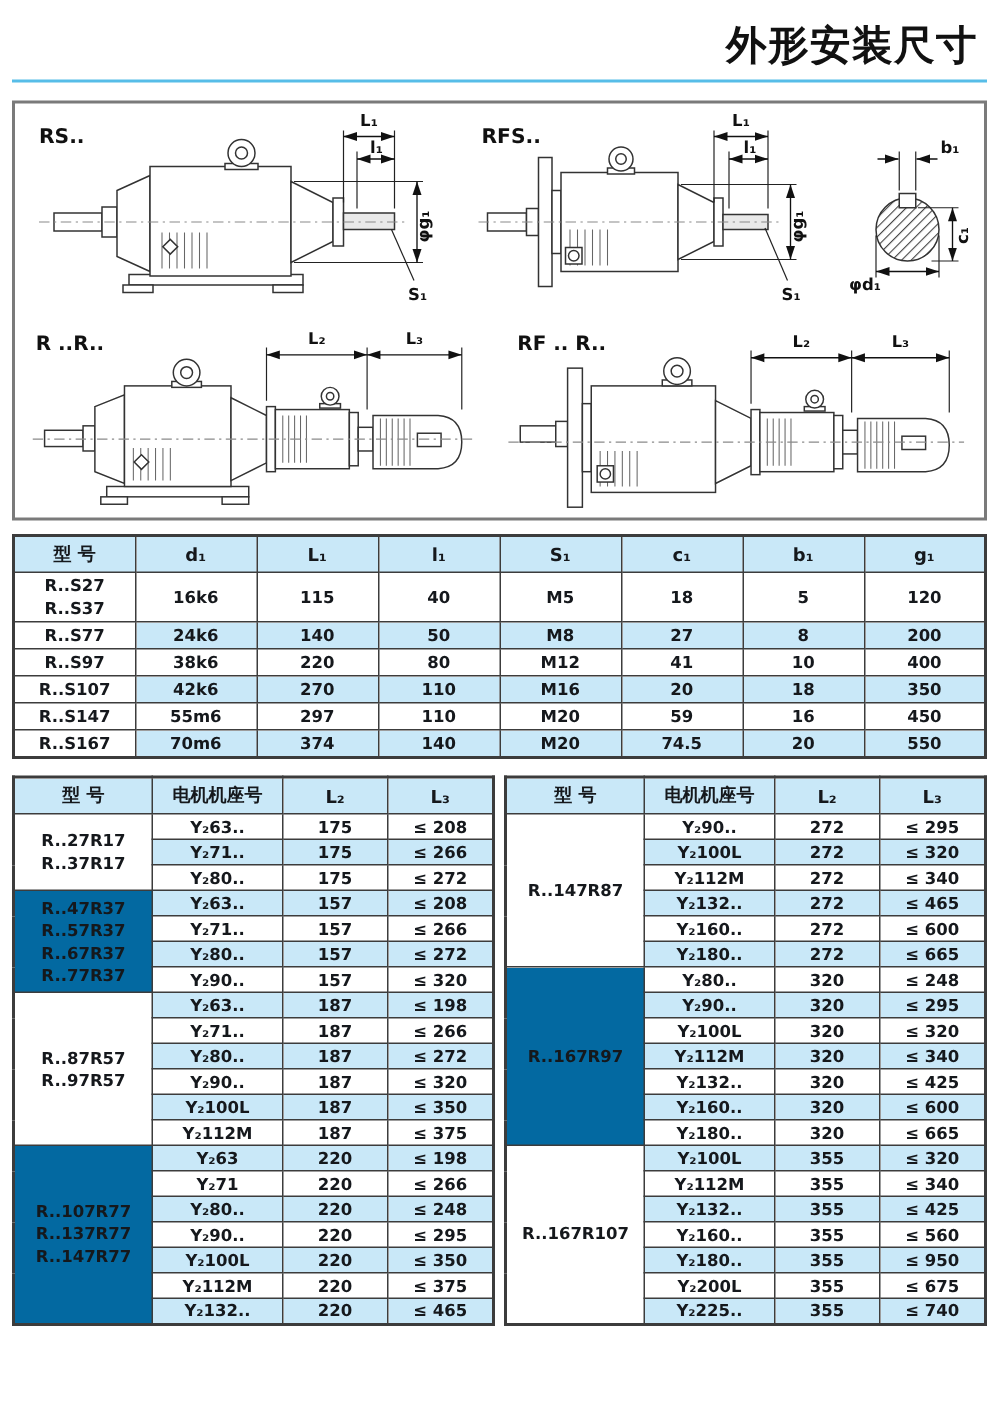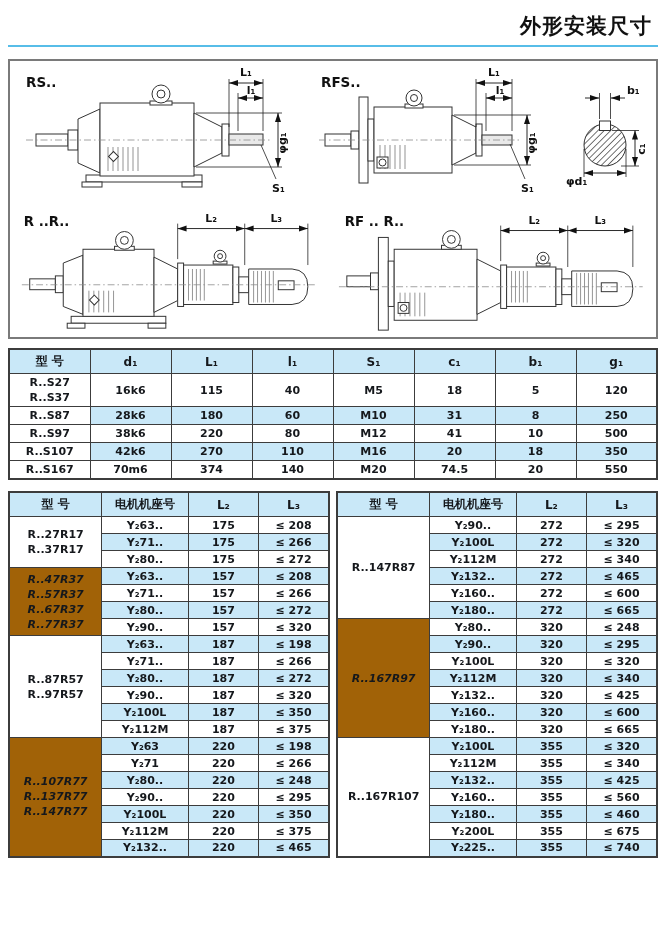--- a/index.html
+++ b/index.html
@@ -1,19 +1,19 @@
 <!DOCTYPE html>
 <html><head>
 <meta charset="utf-8">
 <style>
   html,body { margin:0; padding:0; background:#ffffff; }
   body { width:666px; height:947px; font-family:"DejaVu Sans","Liberation Sans",sans-serif; color:#15181c; }
   .page { padding:4px 8px 0 8px; }
 
-  .title { text-align:right; font-size:21px; font-weight:bold; letter-spacing:1px; padding:8px 6px 5px 0; color:#111; }
+  .title { text-align:right; font-size:27px; font-weight:bold; letter-spacing:1px; padding:8px 6px 5px 0; color:#111; }
   .rule { border:none; border-top:2px solid #57bde8; margin:0 0 12px 0; }
 
   .diagram-box { border:2px solid #7a7a7a; height:276px; margin-bottom:9px; background:#fff; overflow:hidden; }
   .drow { display:flex; align-items:center; }
 
   
   .part  { stroke:#333; fill:#fff; stroke-width:1; }
   .shaft { stroke:#333; fill:#e9e9e9; stroke-width:1; }
   .fin   { stroke:#666; stroke-width:0.7; }
   .cl    { stroke:#8a8a8a; stroke-width:0.8; stroke-dasharray:7 3 1.5 3; fill:none; }
@@ -35,21 +35,21 @@
   .lower > table { width:50%; }
   .motor-table { border:2px solid #3c3c3c; }
   .motor-table tbody tr { height:17px; }
   .motor-table tbody tr:nth-child(even) { background:#c9e8f8; }
   .motor-table td:nth-last-child(2) { }
   .motor-table col.c-model { width:29%; }
   .motor-table col.c-frame { width:27%; }
   .motor-table col.c-l2    { width:22%; }
   .motor-table col.c-l3    { width:22%; }
   .model-cell { background:#fff; }
-  .model-cell.shaded { background:#a16207;font-style:italic; }
+  .model-cell.shaded { background:#0369a1; }
   .model-cell div { padding:1px 0; }
 </style>
 </head>
 <body>
 
 <svg width="0" height="0" style="position:absolute" aria-hidden="true">
   <defs>
     <marker id="aE" markerWidth="10" markerHeight="8" refX="9" refY="4" orient="auto" markerUnits="userSpaceOnUse">
         <path d="M0,1 L9,4 L0,7 Z" fill="#111"></path>
       </marker>
@@ -299,56 +299,68 @@
           <td>16k6</td>
           <td>115</td>
           <td>40</td>
           <td>M5</td>
           <td>18</td>
           <td>5</td>
           <td>120</td>
         </tr>
         <tr>
           <td class="model-cell">
-            <div>R..S87</div>
+            <div>R..S77</div>
           </td>
-          <td>28k6</td>
-          <td>180</td>
-          <td>60</td>
-          <td>M10</td>
-          <td>31</td>
+          <td>24k6</td>
+          <td>140</td>
+          <td>50</td>
+          <td>M8</td>
+          <td>27</td>
           <td>8</td>
-          <td>250</td>
+          <td>200</td>
         </tr>
         <tr>
           <td class="model-cell">
             <div>R..S97</div>
           </td>
           <td>38k6</td>
           <td>220</td>
           <td>80</td>
           <td>M12</td>
           <td>41</td>
           <td>10</td>
-          <td>500</td>
+          <td>400</td>
         </tr>
         <tr>
           <td class="model-cell">
             <div>R..S107</div>
           </td>
           <td>42k6</td>
           <td>270</td>
           <td>110</td>
           <td>M16</td>
           <td>20</td>
           <td>18</td>
           <td>350</td>
         </tr>
         <tr>
           <td class="model-cell">
+            <div>R..S147</div>
+          </td>
+          <td>55m6</td>
+          <td>297</td>
+          <td>110</td>
+          <td>M20</td>
+          <td>59</td>
+          <td>16</td>
+          <td>450</td>
+        </tr>
+        <tr>
+          <td class="model-cell">
             <div>R..S167</div>
           </td>
           <td>70m6</td>
           <td>374</td>
           <td>140</td>
           <td>M20</td>
           <td>74.5</td>
           <td>20</td>
           <td>550</td>
         </tr>
@@ -599,21 +611,21 @@
             <td>≤ 425</td>
           </tr>
           <tr>
             <td>Y₂160..</td>
             <td>355</td>
             <td>≤ 560</td>
           </tr>
           <tr>
             <td>Y₂180..</td>
             <td>355</td>
-            <td>≤ 460</td>
+            <td>≤ 950</td>
           </tr>
           <tr>
             <td>Y₂200L</td>
             <td>355</td>
             <td>≤ 675</td>
           </tr>
           <tr>
             <td>Y₂225..</td>
             <td>355</td>
             <td>≤ 740</td>

